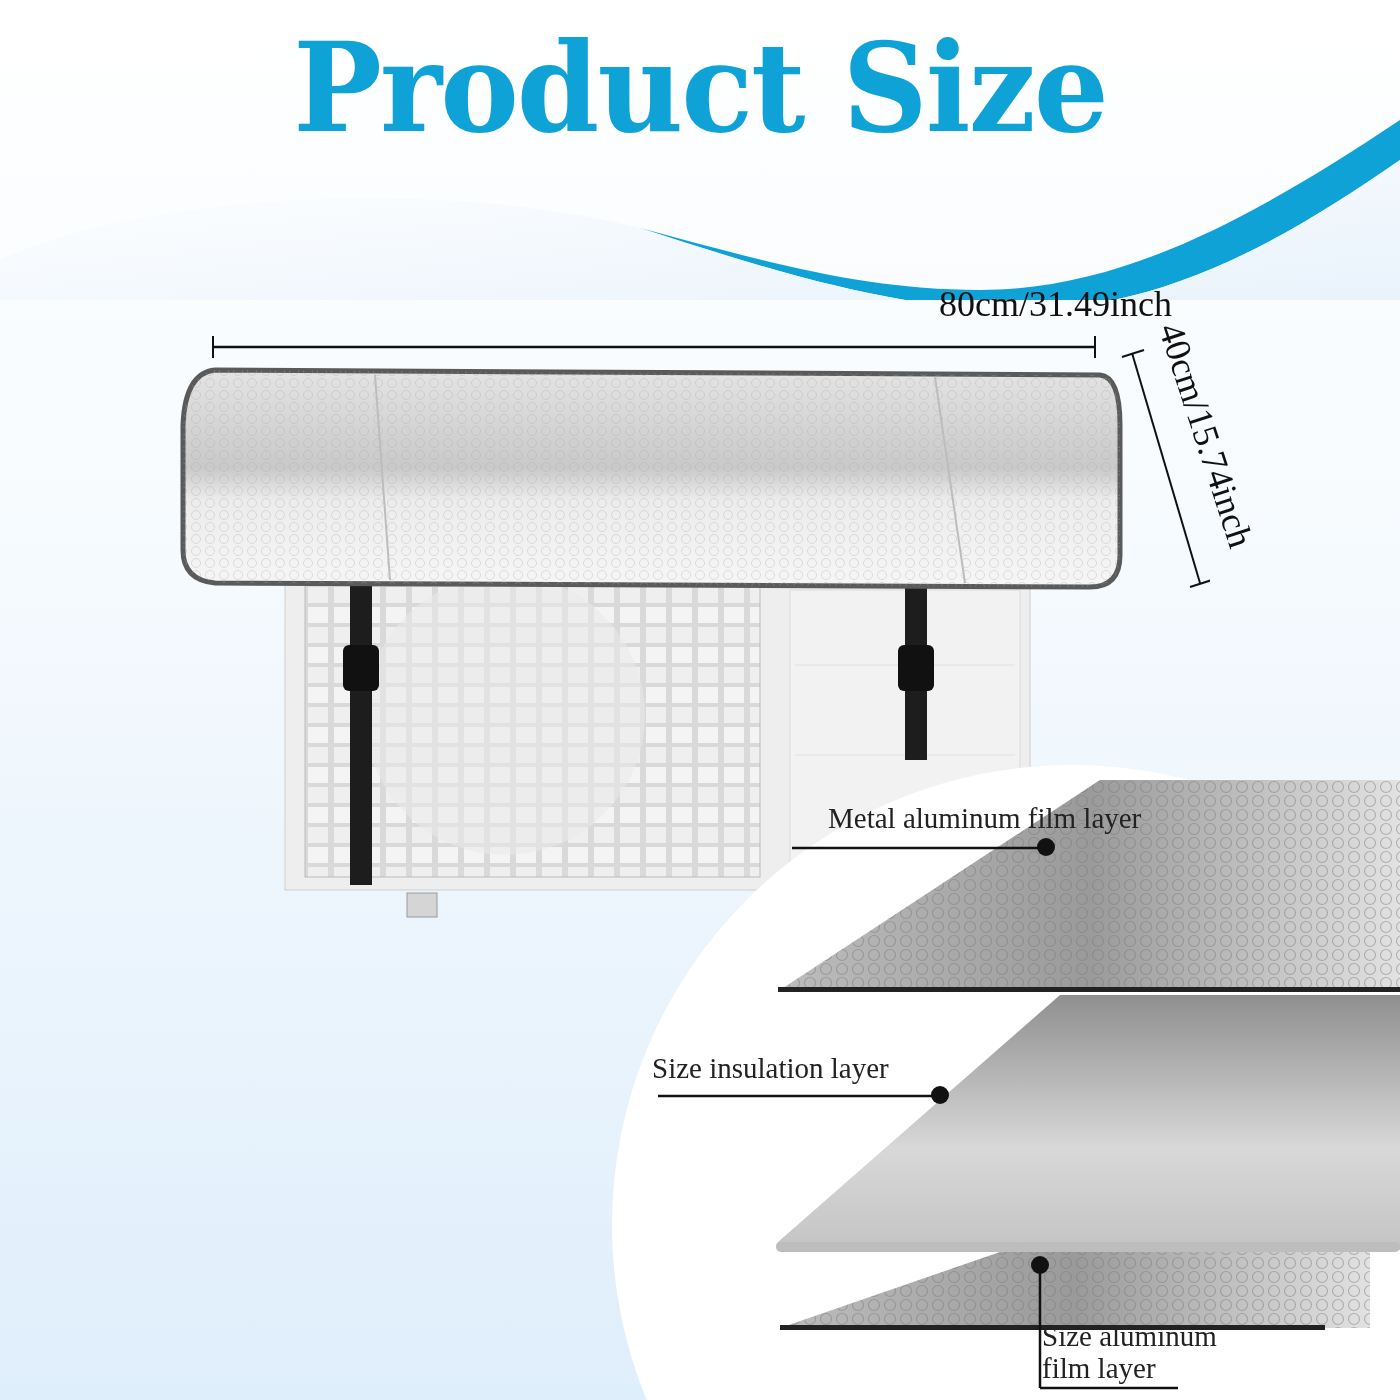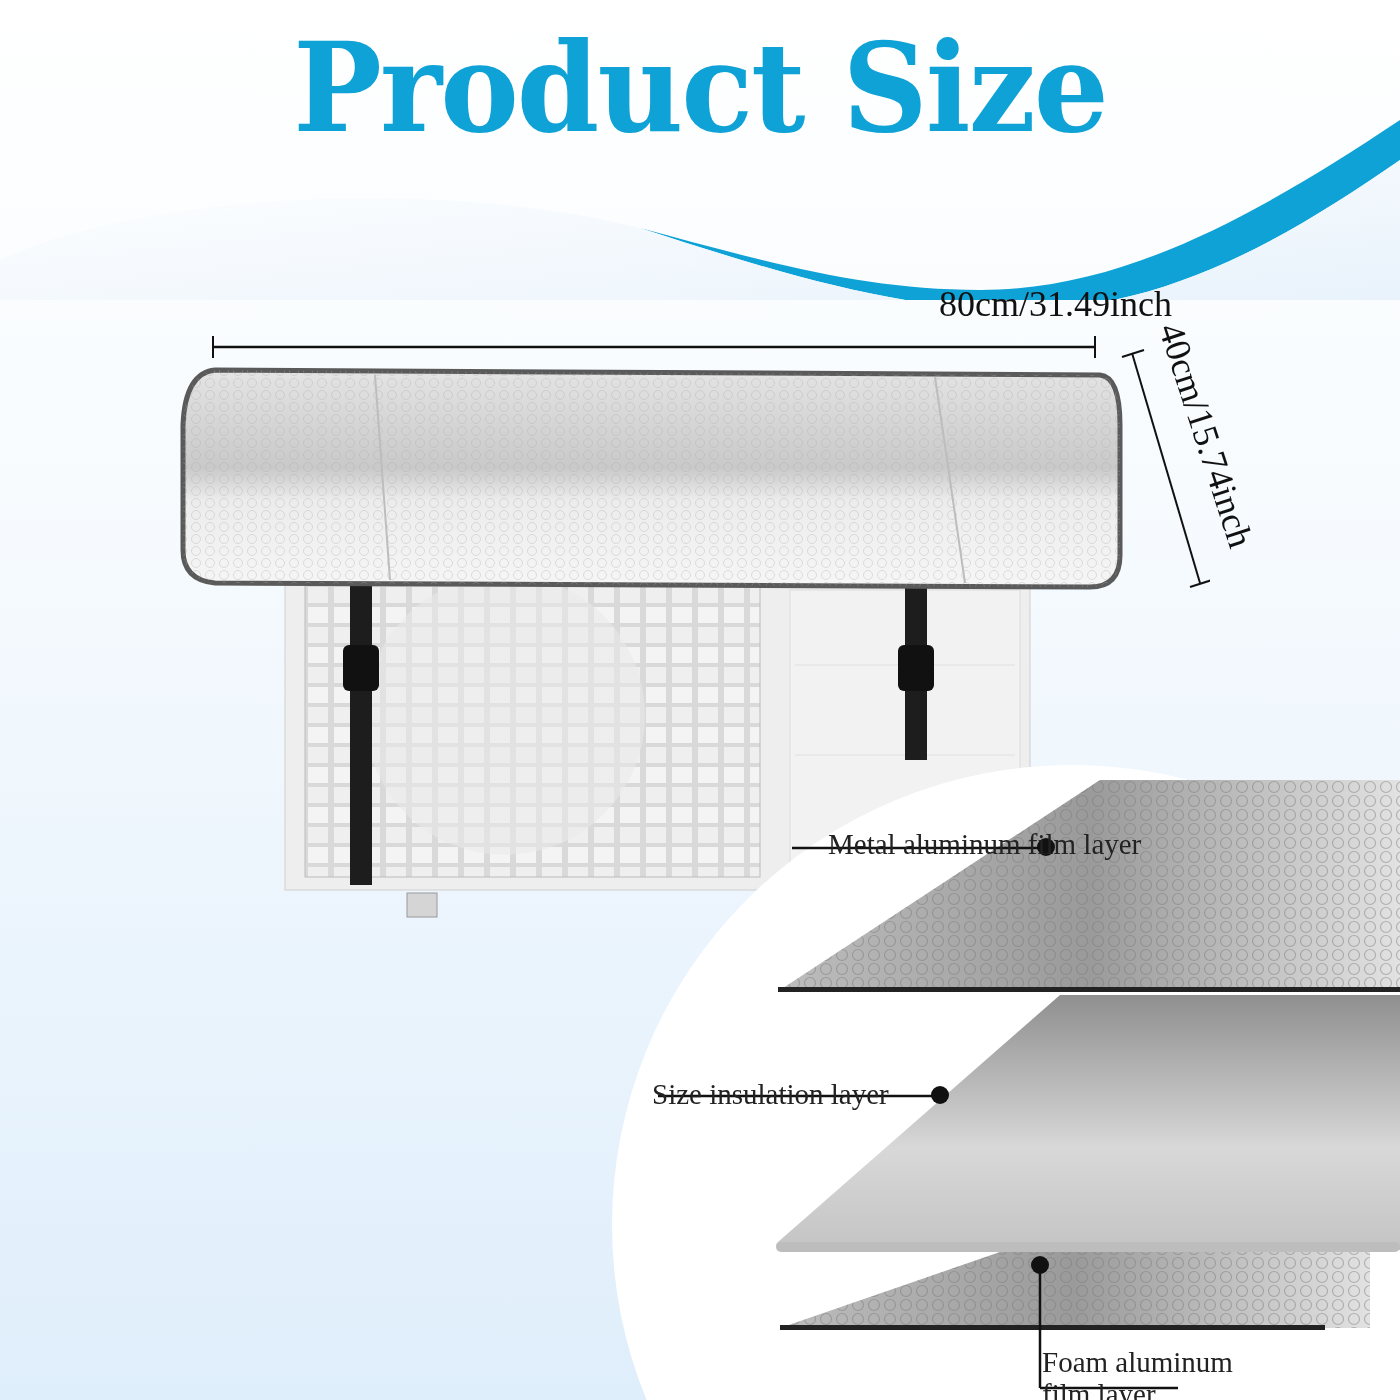--- a/index.html
+++ b/index.html
@@ -8,21 +8,21 @@
          font-family: "Liberation Serif", serif; }
   .abs { position:absolute; }
   #title { left:0; top:18px; width:1400px; text-align:center; font-family:"DejaVu Serif", serif;
            font-weight:bold; font-size:118px; letter-spacing:-2px; color:#0ea2d6;
            transform: scaleY(1.05); }
   #wave { left:0; top:0; width:1400px; height:300px; }
   .dimlabel { font-size:36px; color:#111; }
   #w-label { left:0; width:1172px; top:283px; text-align:right; padding-left:-10px; }
   #w-label span { margin-left:-140px; }
   #h-label { left:1120px; top:318px; transform-origin:0 0; transform: translate(70px,0) rotate(72deg); white-space:nowrap; }
-  .callout { font-size:29px; color:#222; white-space:nowrap;margin-top:26px; }
+  .callout { font-size:29px; color:#222; white-space:nowrap; }
   .lens { left:612px; top:765px; width:920px; height:920px; border-radius:50%; background:#ffffff; }
 </style>
 </head>
 <body>
 
 <svg id="wave" class="abs" viewBox="0 0 1400 300" preserveAspectRatio="none">
   <defs>
     <linearGradient id="lowerBg" x1="0" y1="0" x2="1" y2="1">
       <stop offset="0" stop-color="#ffffff"></stop>
       <stop offset="1" stop-color="#e6f1fb"></stop>
@@ -122,15 +122,15 @@
   <line x1="658" y1="1096" x2="940" y2="1096" stroke="#111" stroke-width="2.5"></line>
   <circle cx="940" cy="1095" r="9" fill="#111"></circle>
   <circle cx="1040" cy="1265" r="9" fill="#111"></circle>
   <line x1="1040" y1="1265" x2="1040" y2="1388" stroke="#111" stroke-width="2.5"></line>
   <line x1="1040" y1="1388" x2="1178" y2="1388" stroke="#111" stroke-width="2.5"></line>
 </svg>
 
 <div class="abs callout" style="left:828px;top:802px">Metal aluminum film layer</div>
 <div class="abs callout" style="left:652px;top:1052px">Size insulation layer</div>
 <div class="abs callout" style="left:1042px;top:1320px;line-height:32px">
-  <div>Foam aluminum</div>
+  <div>Size aluminum</div>
   <div>film layer</div>
 </div>
 
 </body></html>

